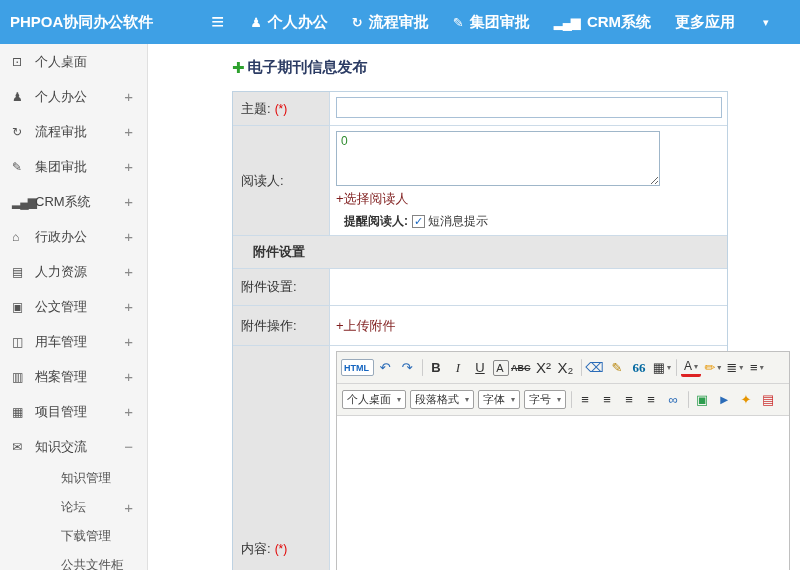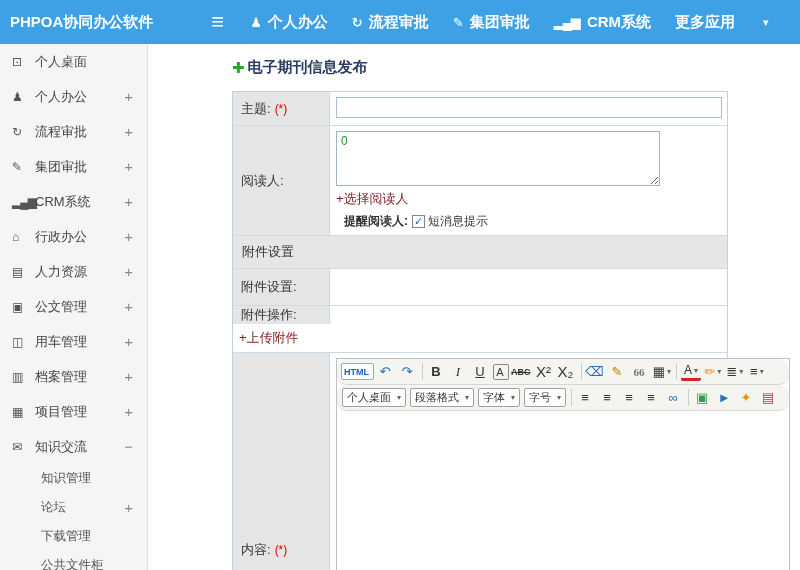--- a/index.html
+++ b/index.html
@@ -23,21 +23,21 @@
   
   .sidebar {
     position:absolute; top:44px; left:0; width:148px; height:526px;
     background:#f5f5f5; border-right:1px solid #e0e0e0; overflow:hidden;
   }
   .side-item { height:35px; display:flex; align-items:center; padding:0 14px 0 12px;
                color:#444; font-size:13px; cursor:pointer; }
   .sicon { width:20px; color:#555; font-size:12px; letter-spacing:-1px; flex-shrink:0; }
   .slabel { margin-left:3px; }
   .sexpand { margin-left:auto; color:#8a8a8a; font-size:15px; }
-  .side-sub { height:29px; padding-left:38px; font-size:12.5px; color:#555; }
+  .side-sub { height:29px; padding-left:58px; font-size:12.5px; color:#555; }
   
   .content {
     position:absolute; top:44px; left:149px; width:651px; height:526px;
     background:#fff; padding:14px 0 0 83px; overflow:hidden;
   }
   .title-row { display:flex; align-items:center; }
   .plus-ico { color:#2ea12e; font-size:15px; font-weight:bold; margin-right:3px; }
   .page-title { font-size:15px; font-weight:bold; color:#2c3c64; margin:0; }
   
   .form-table { margin-top:14px; width:496px; border:1px solid #bed2e2; border-bottom:none;
@@ -52,40 +52,40 @@
   .readers-ta { width:324px; height:55px; border:1px solid #9fb6c9; font-size:12px;
                 color:#2e8b2e; padding:2px 4px; resize:both; font-family:inherit; display:block; }
   .link { color:#7f1d1d; text-decoration:none; font-size:13px; cursor:pointer; }
   .sel-link-row { margin-top:4px; }
   .hint-row { margin-top:5px; font-size:12px; color:#333; display:flex; align-items:center; }
   .remind { font-weight:bold; margin-left:8px; margin-right:4px; }
   .checkbox { width:13px; height:13px; border:1px solid #848484; background:#fff; color:#1565c0;
               font-size:11px; line-height:11px; text-align:center; display:inline-block;
               margin-right:3px; cursor:pointer; }
   .section-row { background:#e6e6e6; min-height:33px; }
-  .section-title { padding-left:9px; font-weight:normal; display:flex; align-items:center; color:#333; }
+  .section-title { padding-left:20px; font-weight:bold; display:flex; align-items:center; color:#333; }
   .row-uploaded { min-height:37px; }
-  .row-ops { min-height:40px;flex-direction:column; }
+  .row-ops { min-height:40px; }
   .row-content { border-bottom:none; }
   
   .editor { width:454px; background:#fff; border:1px solid #c0c0c0; position:relative; z-index:2; }
   .toolbar { background:#f4f4f1; border-bottom:1px solid #d5d5d5; padding:2px 3px;
-             display:flex; align-items:center; flex-wrap:nowrap; overflow:hidden; height:26px;border-radius:10px; }
+             display:flex; align-items:center; flex-wrap:nowrap; overflow:hidden; height:32px; }
   .tbtn { min-width:20px; height:21px; display:inline-flex; align-items:center; justify-content:center;
           margin:0 1px; font-size:13px; color:#333; cursor:pointer; border-radius:2px; flex-shrink:0; }
   .tcaret { font-size:8px; margin-left:2px; color:#666; }
   .t-html { font-size:9px; font-weight:bold; color:#1565c0; border:1px solid #99aabb;
             background:#fff; height:17px; padding:0 2px; }
   .t-bold { font-weight:bold; }
   .t-italic { font-style:italic; font-family:"Liberation Serif",serif; }
   .t-underline { text-decoration:underline; }
   .t-boxa { border:1px solid #888; height:16px; min-width:16px; font-size:11px; }
   .t-strike { text-decoration:line-through; font-size:9px; font-weight:bold; }
   .t-small { font-size:15px; }
-  .t-quote { font-family:"Liberation Serif",serif; font-weight:bold; font-size:11px; color:#737373; }
+  .t-quote { font-family:"Liberation Serif",serif; font-weight:bold; font-size:13px; color:#0369a1; }
   .t-fontcolor { border-bottom:3px solid #d22; height:18px; font-size:12px; }
   .c-blue { color:#2b6cb8; } .c-brown { color:#b8860b; } .c-orange { color:#e69500; }
   .c-green { color:#2e9e4f; } .c-red { color:#cc3333; }
   .tsep { min-width:1px; width:1px; height:17px; background:#ccc; margin:0 3px; padding:0; cursor:default; }
   .tselect { border:1px solid #a0a0a0; background:#fff; height:19px; font-size:11px;
              padding:0 4px; margin:0 2px; color:#333; }
   .tselect .tcaret { margin-left:6px; }
   .editor-body { height:330px; background:#fff; cursor:text; }
 </style>
 </head>

